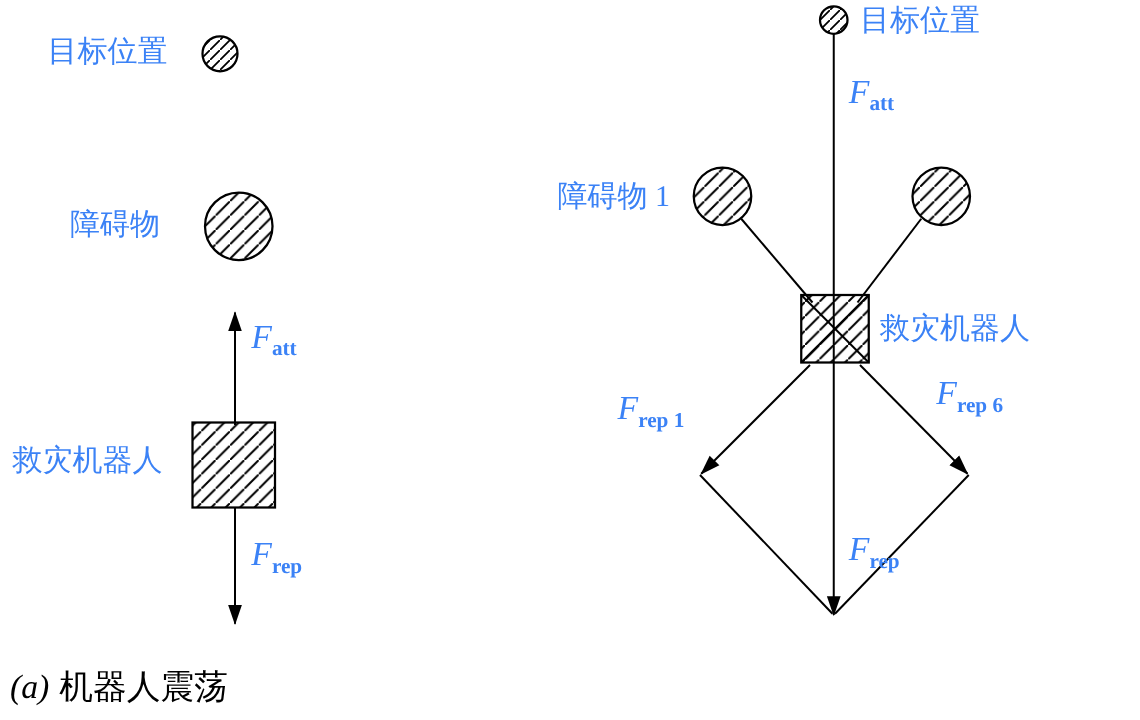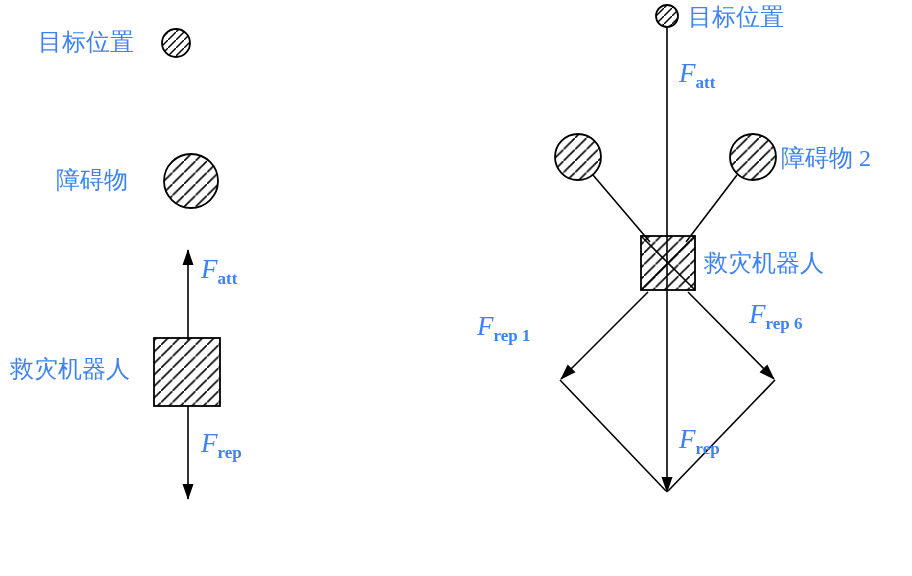--- a/index.html
+++ b/index.html
@@ -51,22 +51,23 @@
     <line x1="688" y1="292" x2="774" y2="379" stroke="#000" stroke-width="1.6" marker-end="url(#arr)"></line>
     <line x1="560" y1="380" x2="666" y2="491" stroke="#000" stroke-width="1.6"></line>
     <line x1="775" y1="380" x2="668" y2="491" stroke="#000" stroke-width="1.6"></line>
   </svg>
 
   <span class="lbl" style="left:38px; top:29px">目标位置</span>
   <span class="lbl" style="left:56px; top:167px">障碍物</span>
   <span class="lbl force" style="left:201px; top:254px"><i>F</i><sub>att</sub></span>
   <span class="lbl" style="left:10px; top:356px">救灾机器人</span>
   <span class="lbl force" style="left:201px; top:428px"><i>F</i><sub>rep</sub></span>
+  <span class="caption" style="left:8px; top:531px"><i>(a)</i><span>机器人震荡</span></span>
 
   <span class="lbl" style="left:688px; top:4px">目标位置</span>
   <span class="lbl force" style="left:679px; top:58px"><i>F</i><sub>att</sub></span>
-  <span class="lbl" style="left:781px; top:145px">障碍物 2</span>
+  <span class="lbl" style="left:446px; top:145px">障碍物 1</span>
   <span class="lbl" style="left:704px; top:250px">救灾机器人</span>
-  <span class="lbl force" style="left:477px; top:311px"><i>F</i><sub>rep 1</sub></span>
+  <span class="lbl force" style="left:494px; top:311px"><i>F</i><sub>rep 1</sub></span>
   <span class="lbl force" style="left:749px; top:299px"><i>F</i><sub>rep 6</sub></span>
   <span class="lbl force" style="left:679px; top:424px"><i>F</i><sub>rep</sub></span>
 
 </div>
 
 </body></html>

